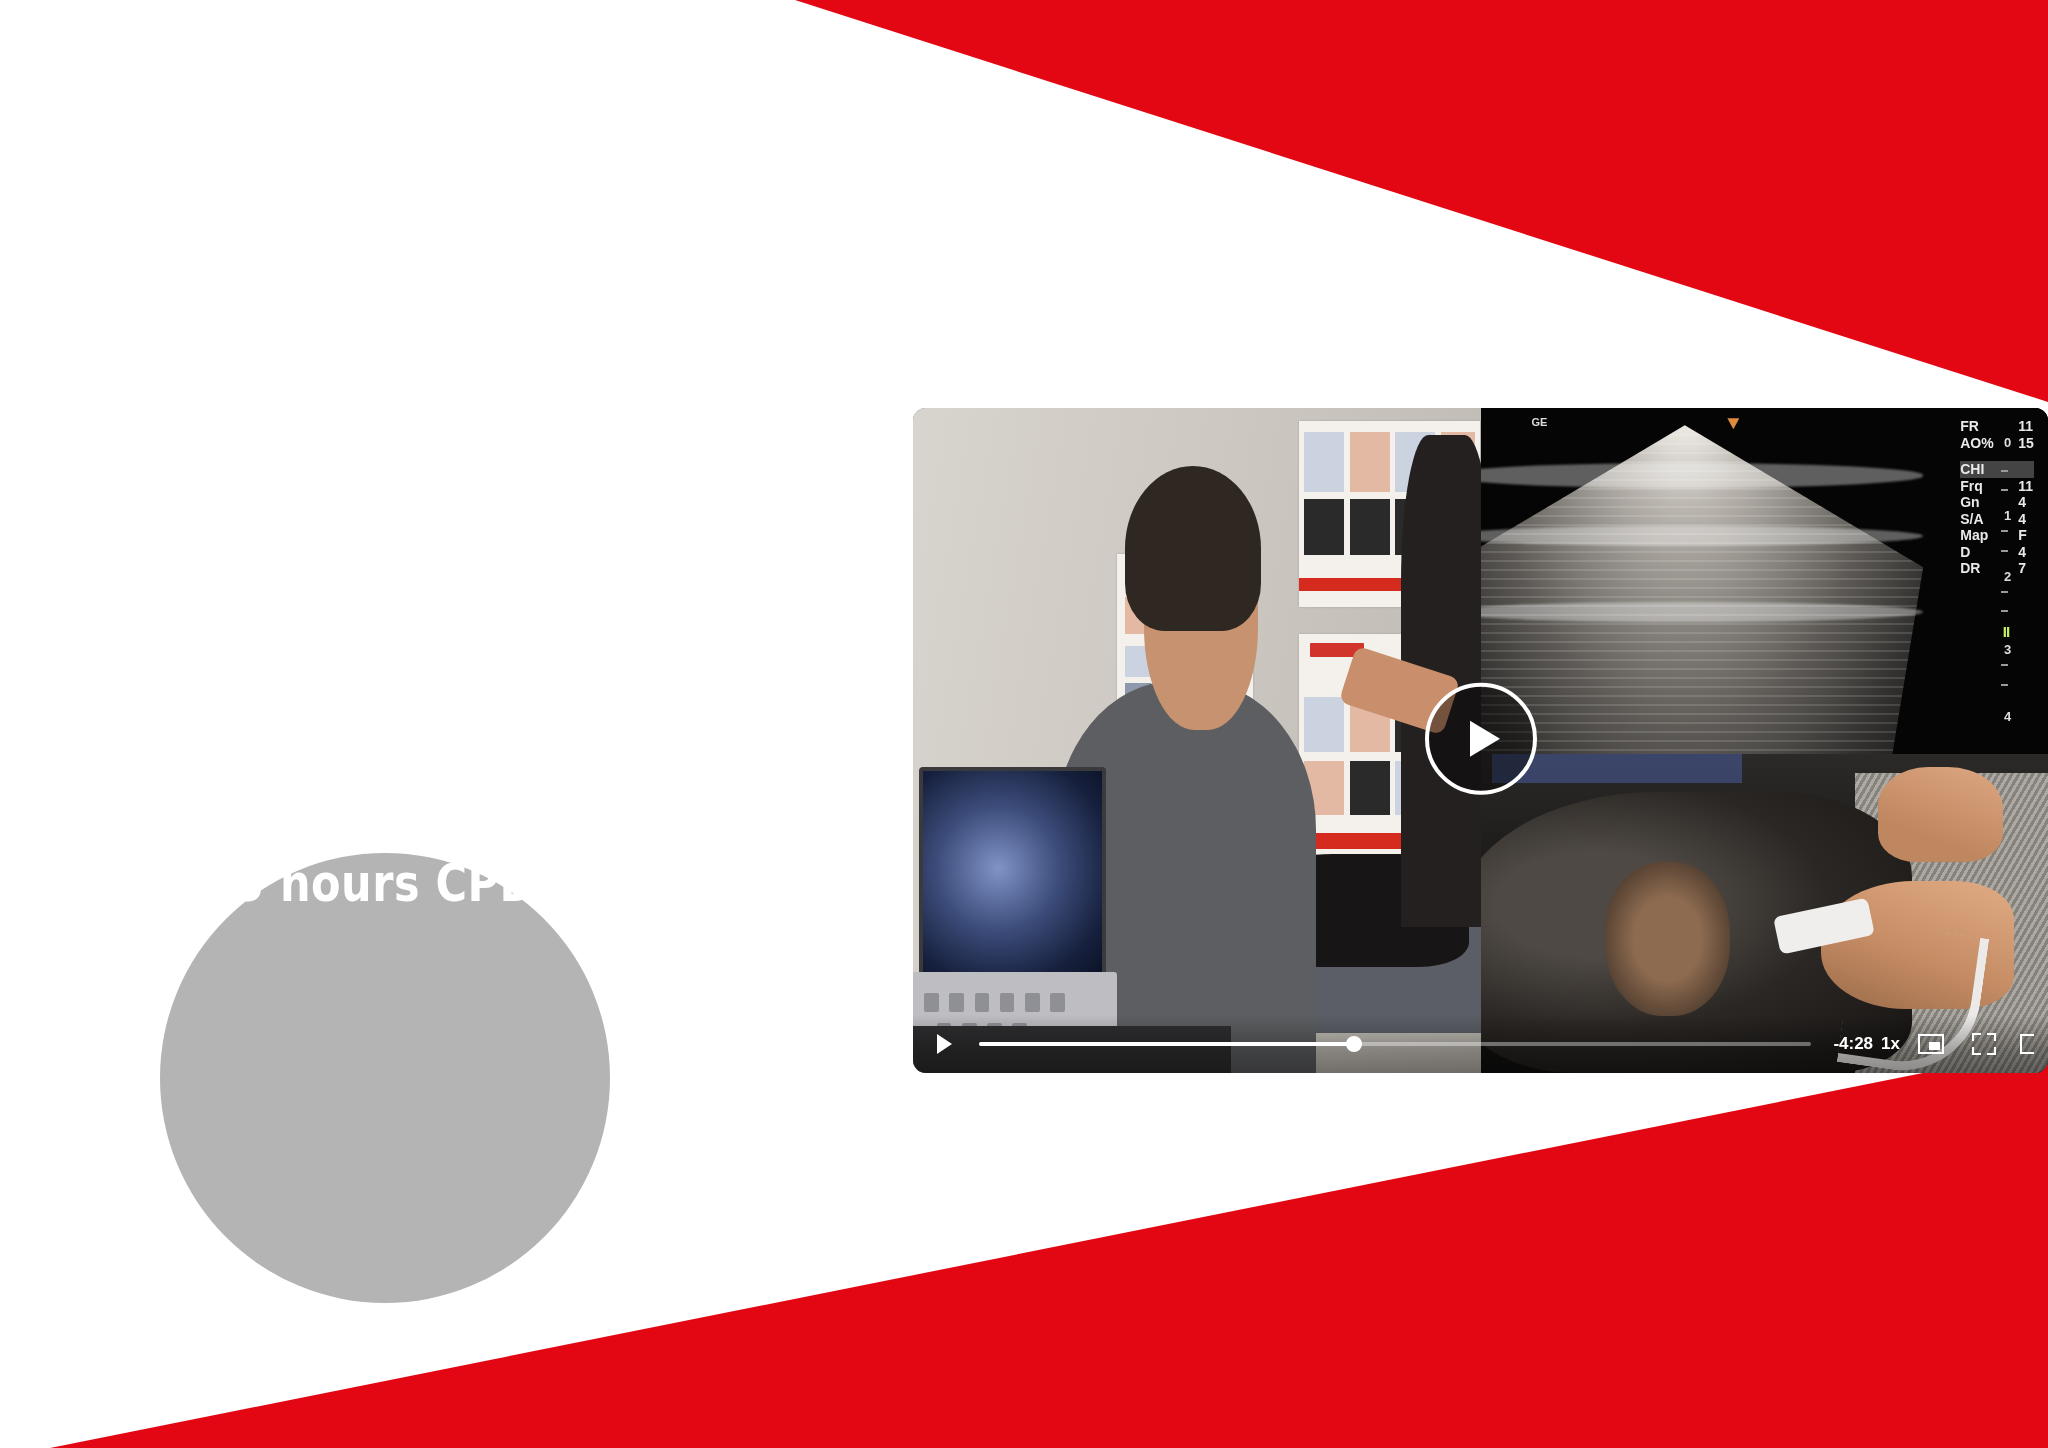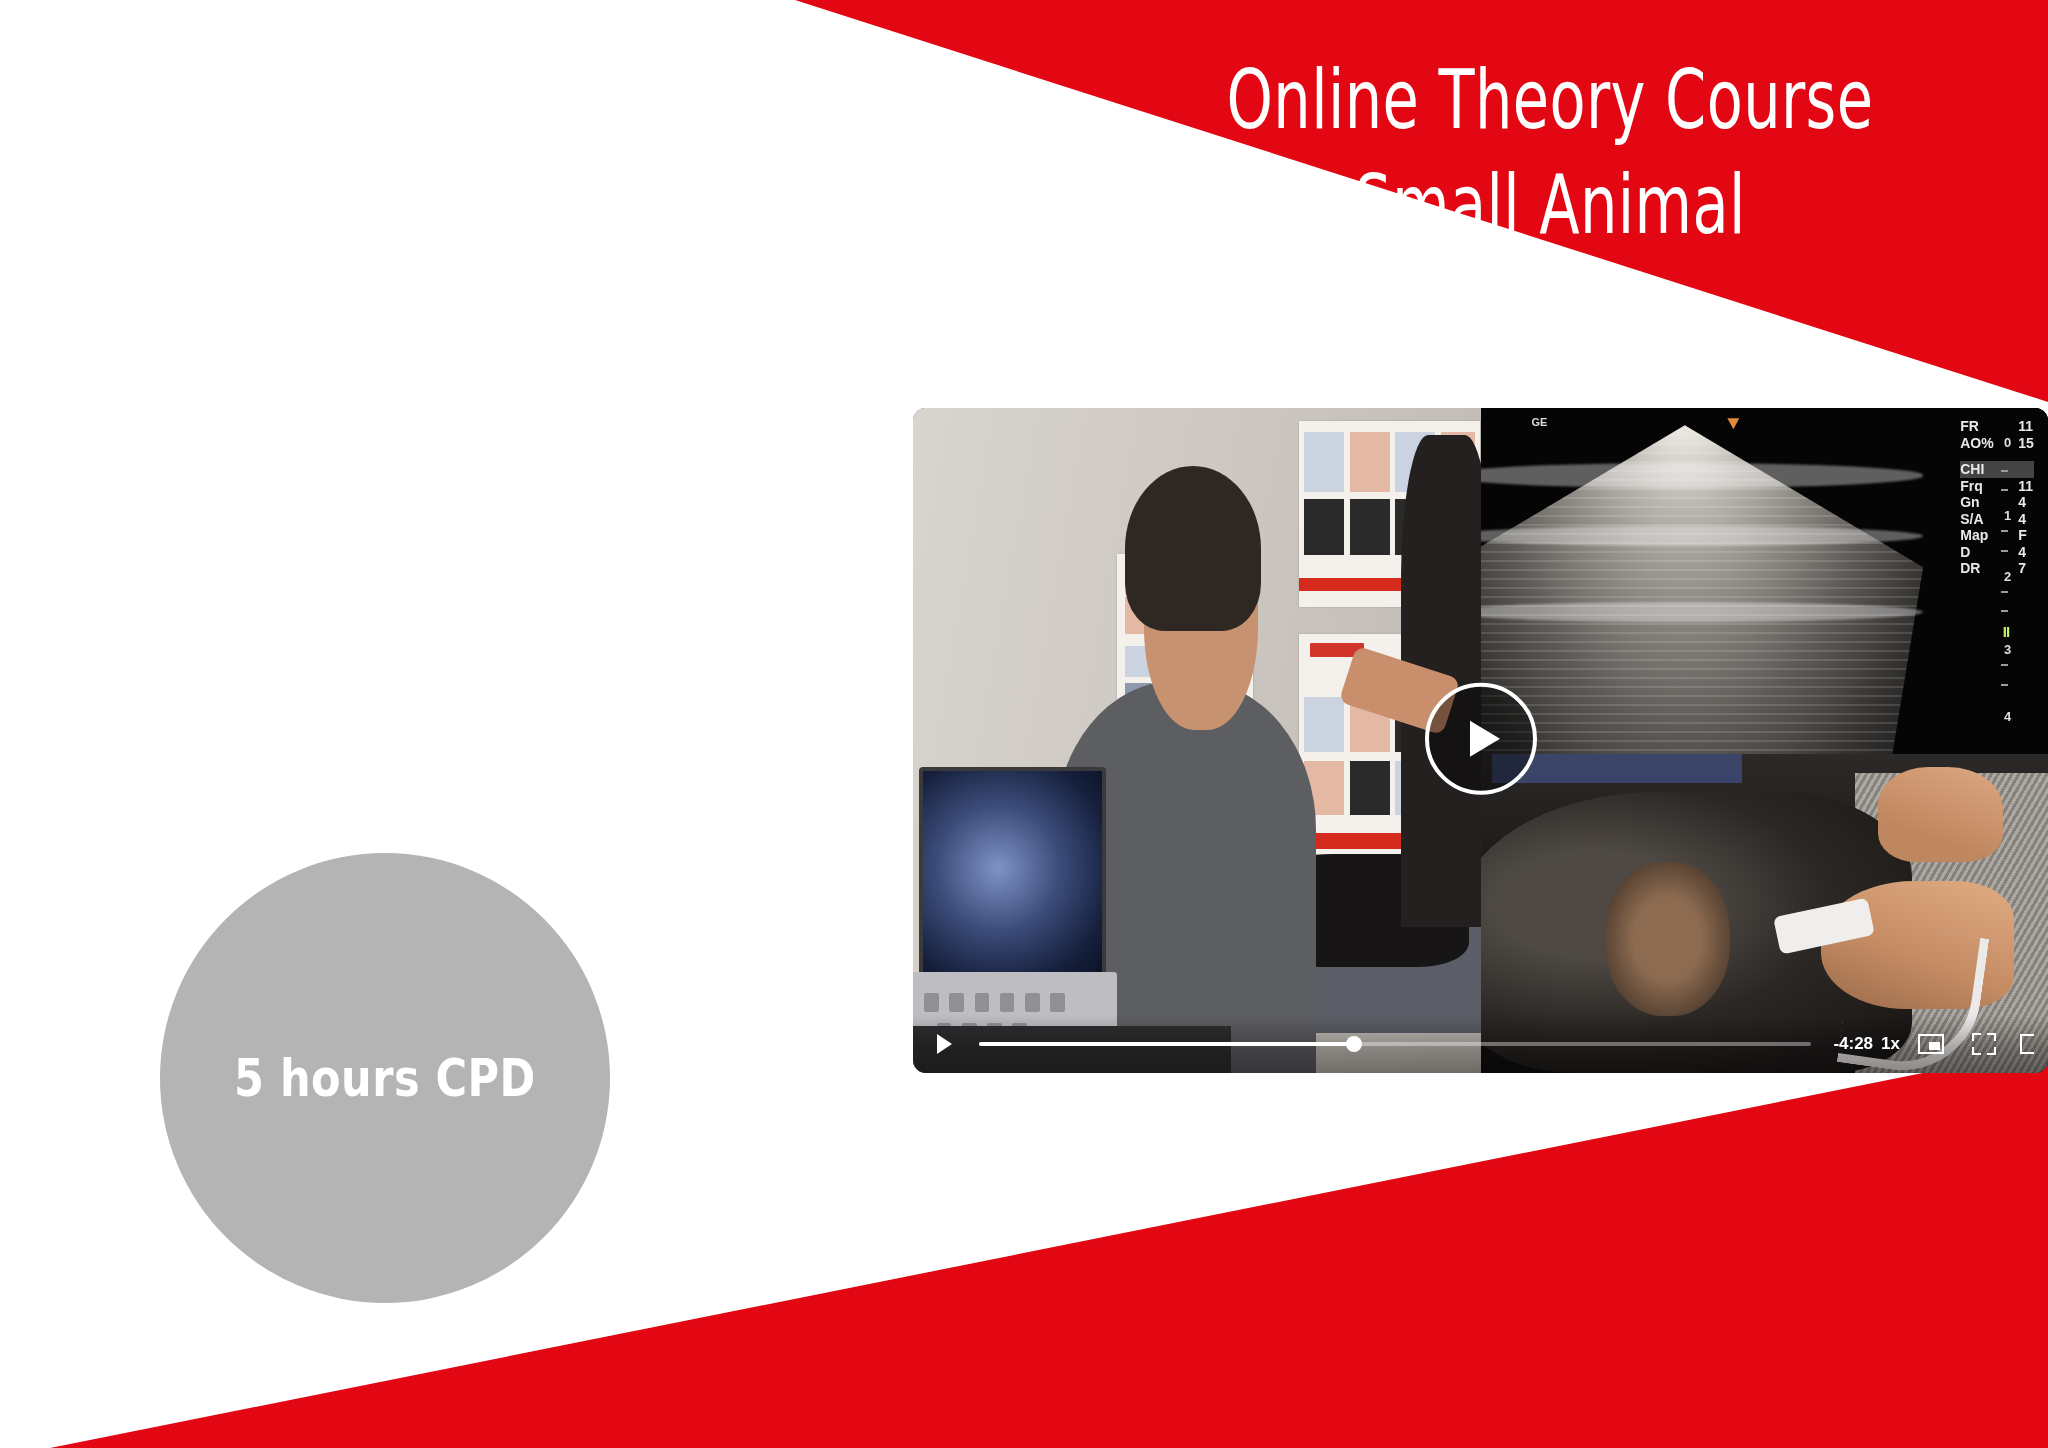--- a/index.html
+++ b/index.html
@@ -20,21 +20,21 @@
      transform:scaleX(.80);transform-origin:center;white-space:nowrap;
   }
 
   
   .logo{position:absolute;left:70px;top:45px;width:470px;height:240px;z-index:5;}
   .logo svg{display:block;width:470px;height:240px;}
 
   
   .cpd-badge{
      position:absolute;left:160px;top:853px;width:450px;height:450px;border-radius:50%;
-     background:#b4b4b4;display:flex;align-items:center;justify-content:center;z-index:5;
+     background:#b4b4b4;display:flex;align-items:flex-start;justify-content:center;z-index:5;
   }
   .cpd-badge .cpd-text{
      color:#ffffff;font-weight:bold;font-size:52px;letter-spacing:.5px;
      font-family:"Liberation Sans Narrow","DejaVu Sans Condensed","Liberation Sans",sans-serif;
      transform:scaleX(.92);white-space:nowrap;
   }
 
   
   .player{position:absolute;left:913px;top:408px;width:1135px;height:665px;background:#000;z-index:8;overflow:hidden;border-radius:13px;}
   .vscene{position:absolute;inset:0;display:flex;}
@@ -138,24 +138,20 @@
 
   <svg class="banner-top" viewBox="0 0 2048 420" preserveAspectRatio="none">
     <polygon points="795,0 2048,0 2048,402" fill="#E30613"></polygon>
   </svg>
 
   <svg class="banner-bottom" viewBox="0 0 2048 400" preserveAspectRatio="none">
     <polygon points="2048,0 2048,400 50,400" fill="#E30613"></polygon>
   </svg>
 
 
-  <div class="headline">
-    <span class="ln">Online Theory Course</span>
-    <span class="ln">Small Animal</span>
-  </div>
 
   <div class="cpd-badge">
     <span class="cpd-text">5 hours CPD</span>
   </div>
 
   <div class="player">
     <div class="vscene">
 
       <div class="pane pane-left">
         <div class="wall"></div>

